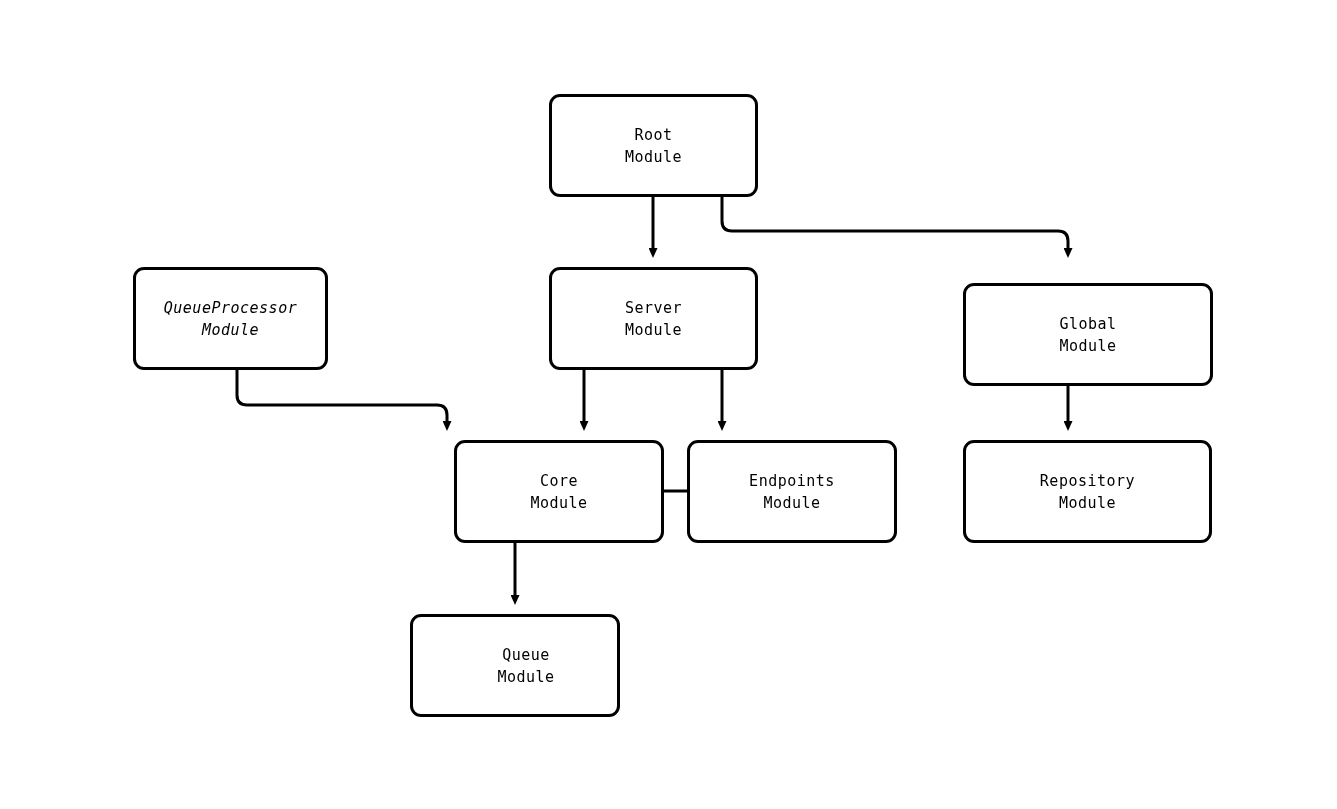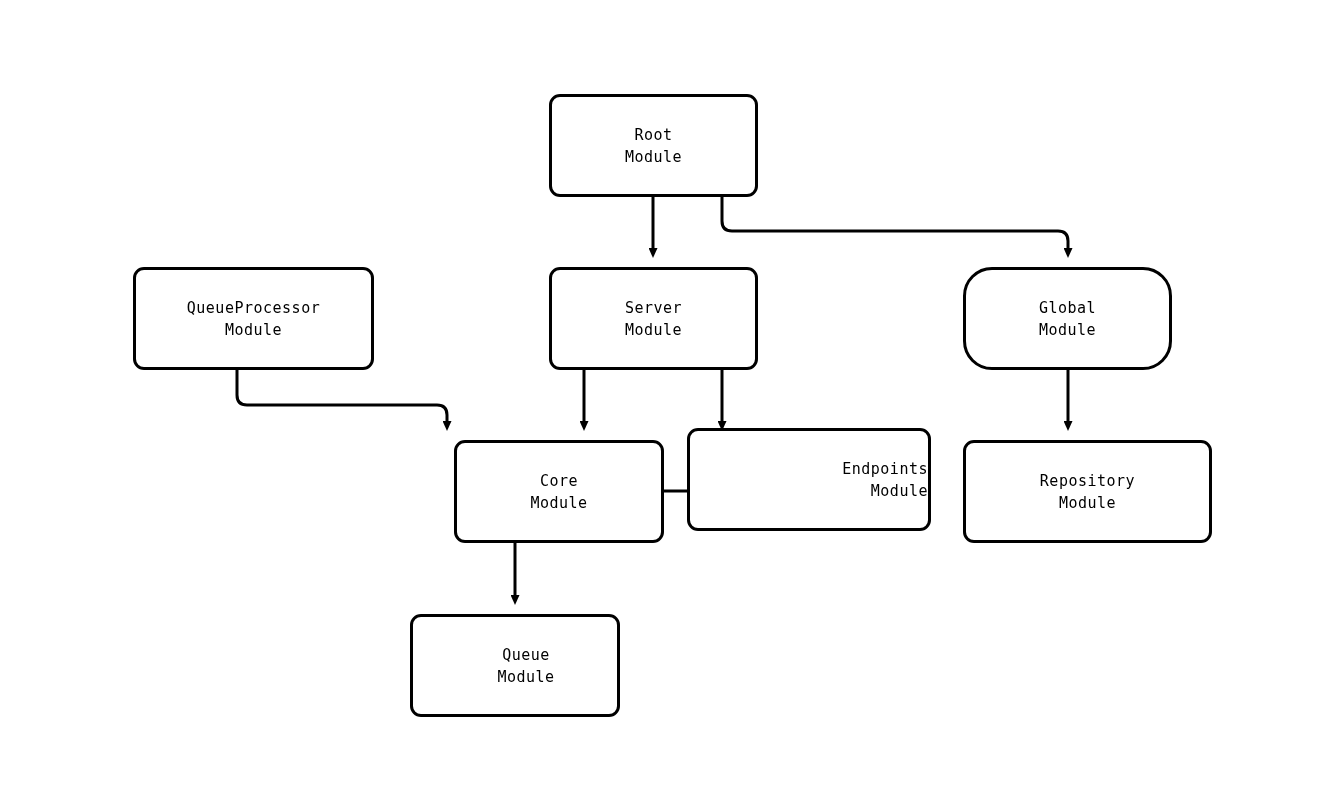--- a/index.html
+++ b/index.html
@@ -80,41 +80,41 @@
       <path d="M 515 543 L 515 595" marker-end="url(#arrow-down)"></path>
 
     </g>
   </svg>
 
   <div class="node" style="left:549px; top:94px; width:209px; height:103px;">
     <div class="node-label">Root</div>
     <div class="node-label">Module</div>
   </div>
 
-  <div class="node" style="left:133px; top:267px; width:241px; height:103px;">
+  <div class="node" style="left:133px; top:267px; width:195px; height:103px;font-style:italic;">
     <div class="node-label">QueueProcessor</div>
     <div class="node-label">Module</div>
   </div>
 
   <div class="node" style="left:549px; top:267px; width:209px; height:103px;">
     <div class="node-label">Server</div>
     <div class="node-label">Module</div>
   </div>
 
-  <div class="node" style="left:963px; top:267px; width:209px; height:103px;border-radius:29px;">
+  <div class="node" style="left:963px; top:283px; width:250px; height:103px;">
     <div class="node-label">Global</div>
     <div class="node-label">Module</div>
   </div>
 
   <div class="node" style="left:410px; top:440px; width:210px; height:103px;margin-left:44px;">
     <div class="node-label">Core</div>
     <div class="node-label">Module</div>
   </div>
 
-  <div class="node" style="left:687px; top:428px; width:244px; height:103px;align-items:flex-end;">
+  <div class="node" style="left:687px; top:440px; width:210px; height:103px;">
     <div class="node-label">Endpoints</div>
     <div class="node-label">Module</div>
   </div>
 
   <div class="node" style="left:963px; top:440px; width:249px; height:103px;">
     <div class="node-label">Repository</div>
     <div class="node-label">Module</div>
   </div>
 
   <div class="node" style="left:410px; top:614px; width:210px; height:103px;padding-left:22px;">

